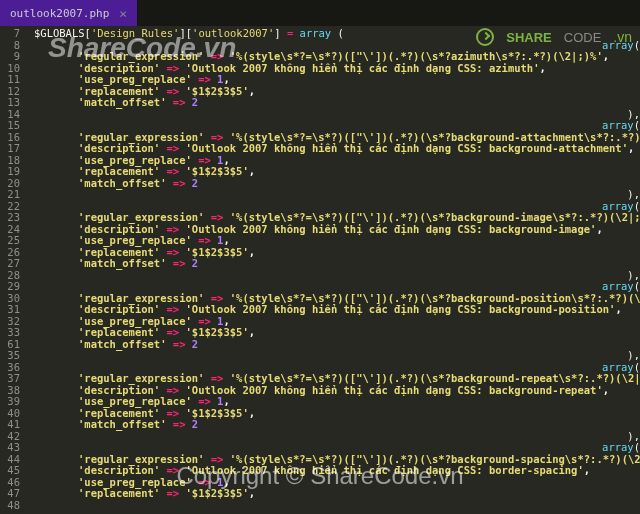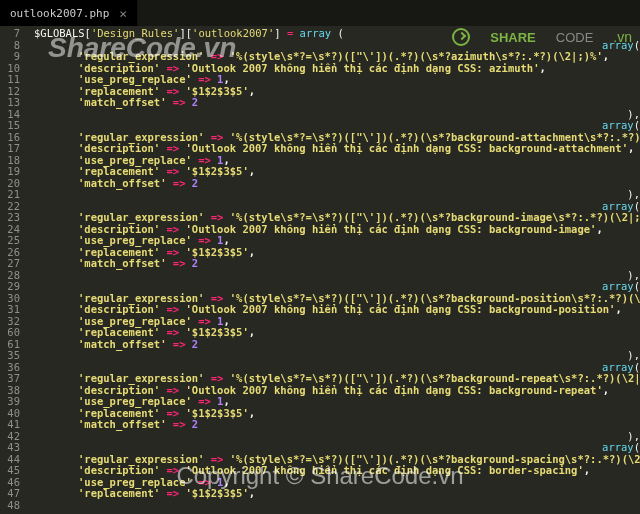--- a/index.html
+++ b/index.html
@@ -12,21 +12,21 @@
   overflow: hidden;
   position: relative;
 }
 .tab-bar {
   height: 26px;
   background: #171814;
   display: flex;
   align-items: stretch;
 }
 .tab {
-  background: #000000;
+  background: #4c1d95;
   color: #ccc;
   padding: 0 10px;
   display: flex;
   align-items: center;
   gap: 10px;
   border-right: 1px solid #111;
   font-size: 11px;
 }
 .tab .close {
   color: #888;
@@ -77,21 +77,21 @@
   font-weight: bold;
   font-style: italic;
   pointer-events: none;
 }
 .watermark-sc {
   position: absolute;
   top: 28px;
   right: 8px;
   display: flex;
   align-items: center;
-  gap: 20px;
+  gap: 12px;
   font-family: Arial, sans-serif;
   pointer-events: none;
 }
 .watermark-sc .logo {
   width: 18px; height: 18px;
   border: 2px solid #7cb342;
   border-radius: 50%;
   position: relative;
 }
 .watermark-sc .logo::after {
@@ -148,21 +148,21 @@
       <div>23</div>
       <div>24</div>
       <div>25</div>
       <div>26</div>
       <div>27</div>
       <div>28</div>
       <div>29</div>
       <div>30</div>
       <div>31</div>
       <div>32</div>
-      <div>60</div>
+      <div>33</div>
       <div>61</div>
       <div>35</div>
       <div>36</div>
       <div>37</div>
       <div>38</div>
       <div>39</div>
       <div>40</div>
       <div>41</div>
       <div>42</div>
       <div>43</div>

